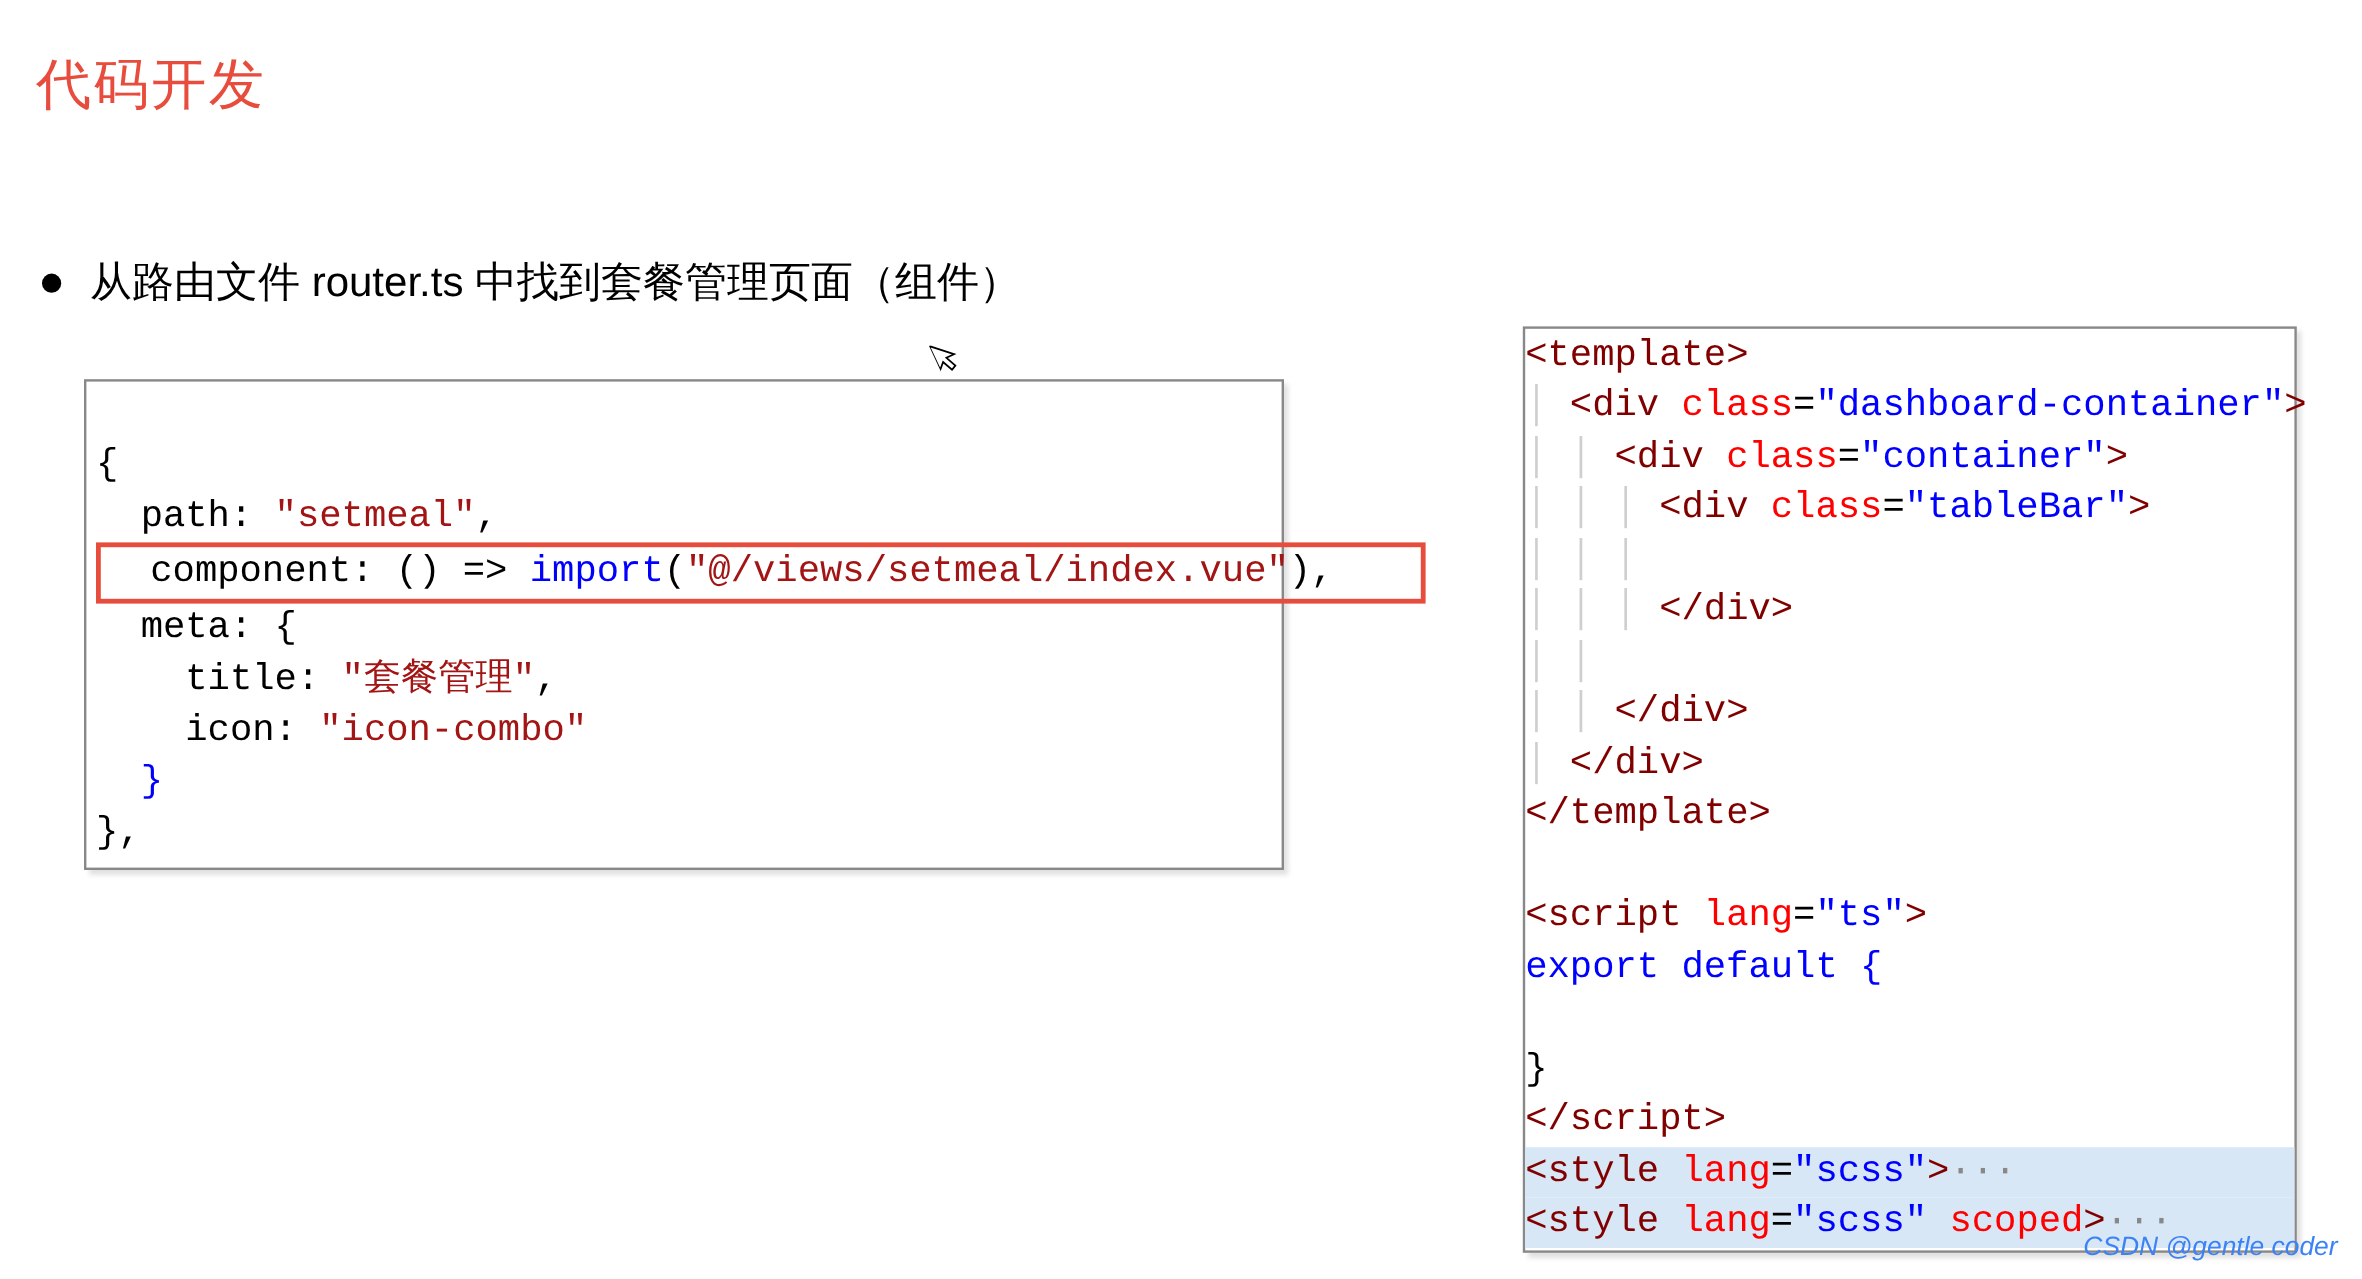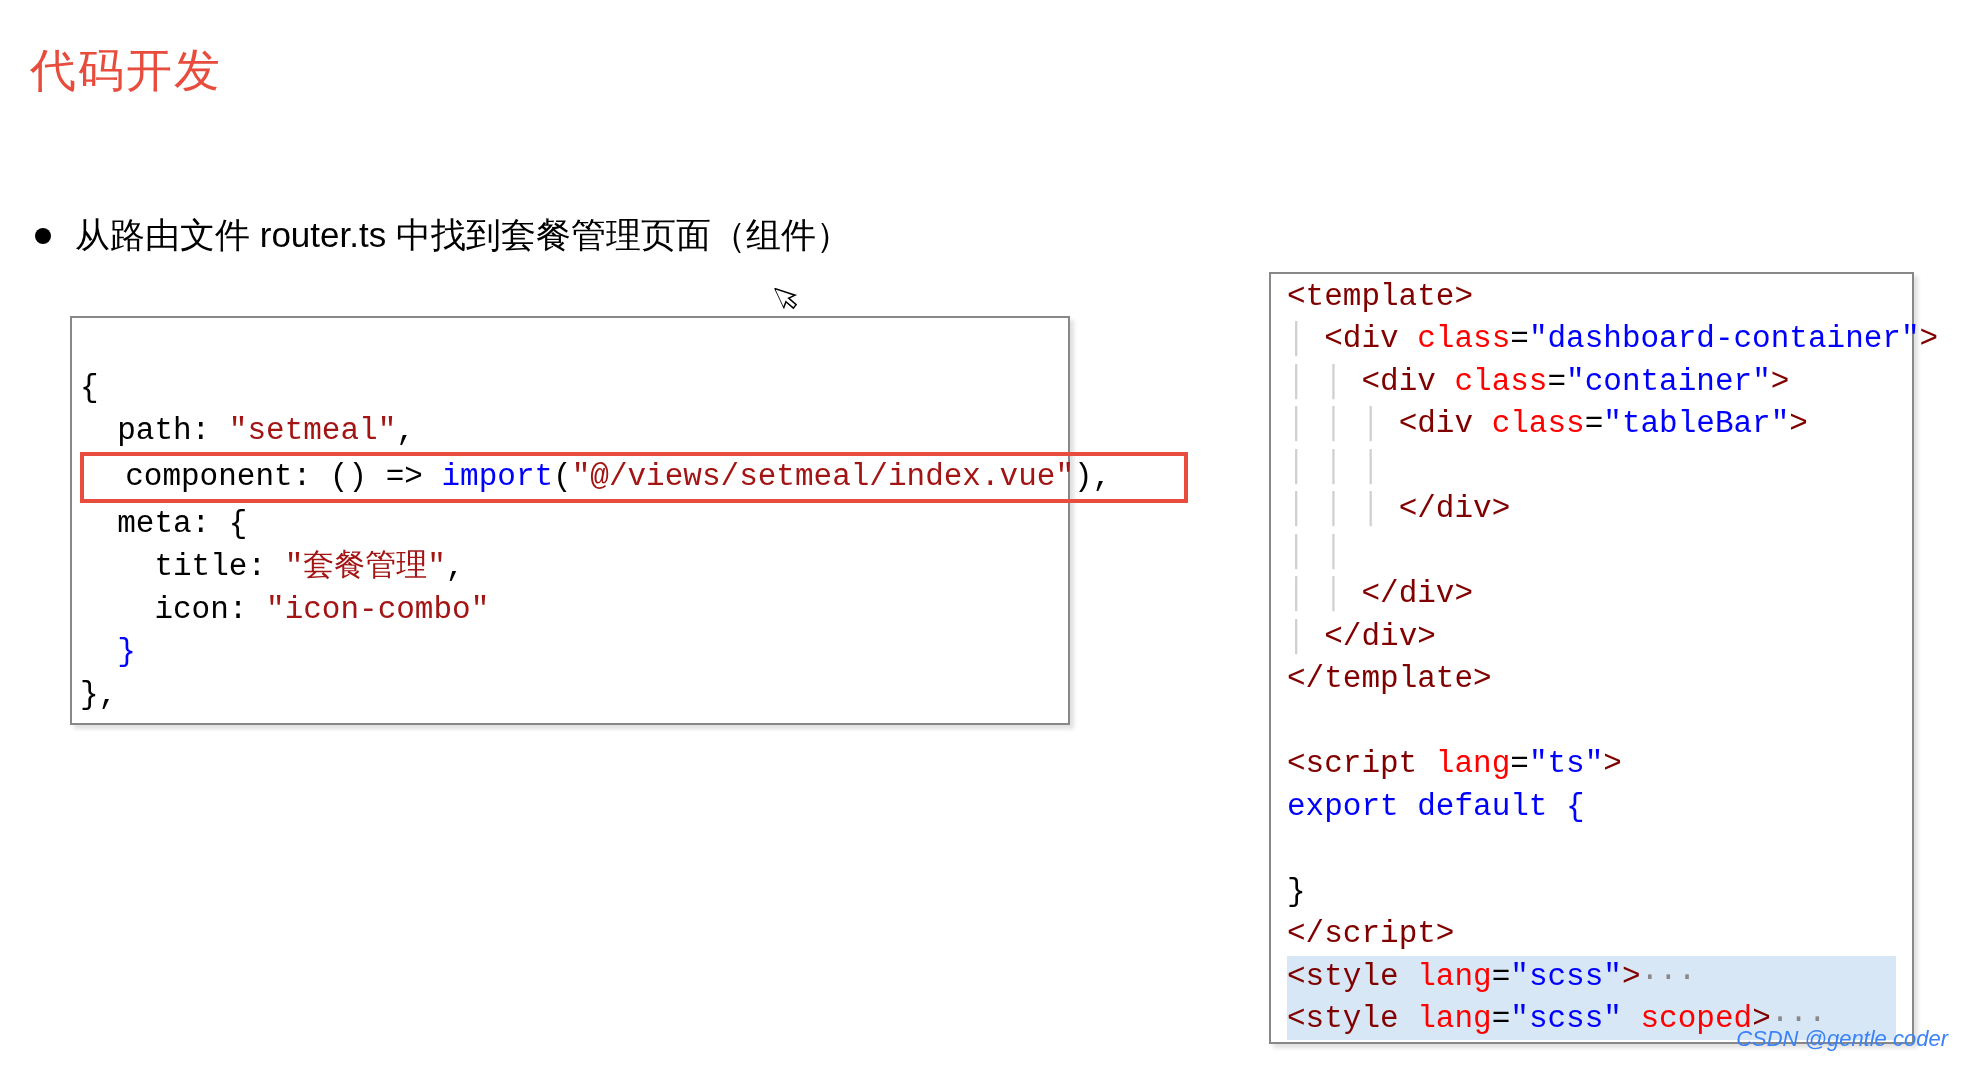--- a/index.html
+++ b/index.html
@@ -74,21 +74,21 @@
       position: absolute;
       left: 1269px;
       top: 272px;
       width: 645px;
       border: 2px solid #888;
       background: #fff;
       box-shadow: 4px 4px 4px rgba(0,0,0,0.12);
       font-family: Consolas, Monaco, "Courier New", monospace;
       font-size: 31px;
       line-height: 1.37;
-      padding: 2px 16px;
+      padding: 2px 0;
       white-space: pre;
     }
 
     .tok-key { color: #000; }
     .tok-string { color: #a31515; }
     .tok-punc { color: #000; }
     .tok-kw { color: #0000ff; }
     .tok-tag { color: #800000; }
     .tok-attr { color: #ff0000; }
     .tok-attrval { color: #0000ff; }

